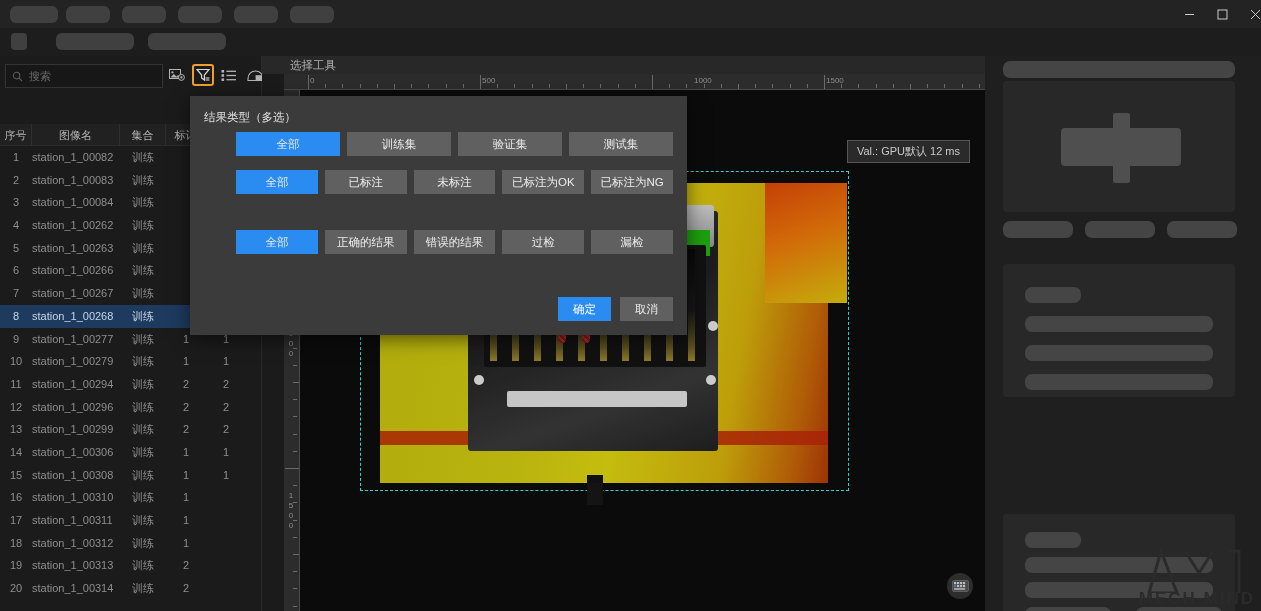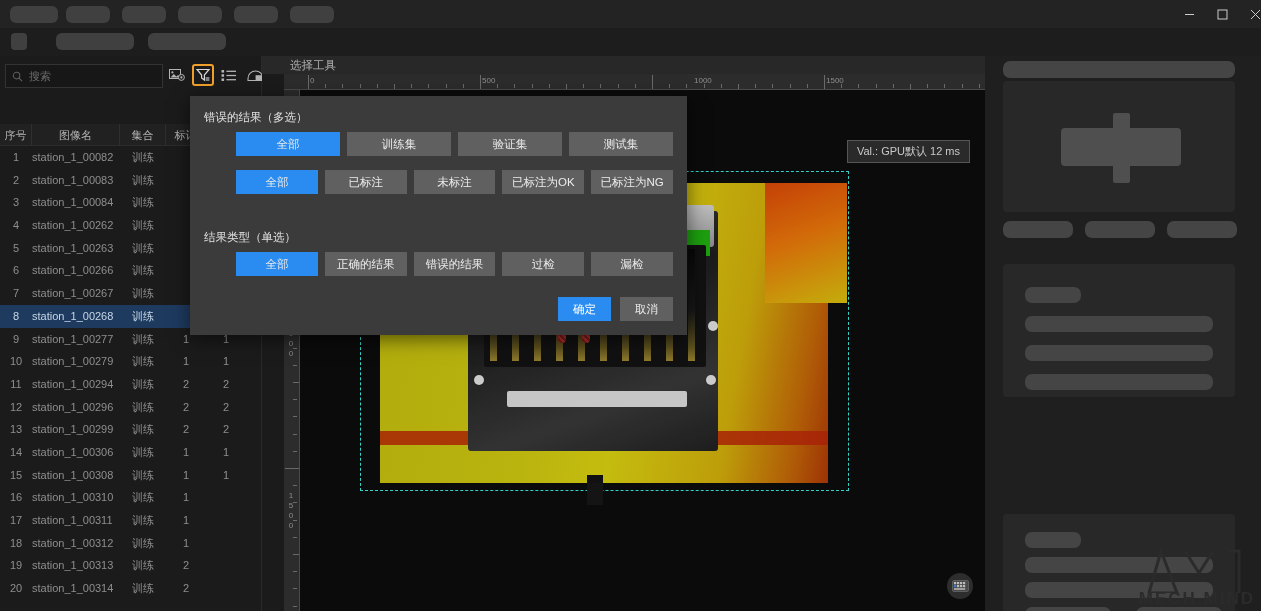--- a/index.html
+++ b/index.html
@@ -506,39 +506,38 @@
       <path d="M8 46 L20 4 L36 46 Z" fill="none" stroke="#2b2b2b" stroke-width="3"></path>
       <path d="M44 4 L58 26 L72 4" fill="none" stroke="#2b2b2b" stroke-width="3"></path>
       <path d="M88 4 L98 4 L98 46" fill="none" stroke="#2b2b2b" stroke-width="3"></path>
     </svg>
     <div class="watermark">MECH MIND</div>
   </div>
 
   <div class="dialog">
     <div id="dlg-sections">
         <div class="dlg-sec" style="top: 14px;">
-          <div class="dlg-label">错误的结果（多选）</div>
+          <div class="dlg-label">结果类型（多选）</div>
           <div class="dlg-opts">
             <button class="opt on">全部</button>
             <button class="opt">训练集</button>
             <button class="opt">验证集</button>
             <button class="opt">测试集</button>
           </div>
         </div>
         <div class="dlg-sec" style="top: 74px;">
           <div class="dlg-opts">
             <button class="opt on">全部</button>
             <button class="opt">已标注</button>
             <button class="opt">未标注</button>
             <button class="opt">已标注为OK</button>
             <button class="opt">已标注为NG</button>
           </div>
         </div>
         <div class="dlg-sec" style="top: 134px;">
-          <div class="dlg-label">结果类型（单选）</div>
           <div class="dlg-opts">
             <button class="opt on">全部</button>
             <button class="opt">正确的结果</button>
             <button class="opt">错误的结果</button>
             <button class="opt">过检</button>
             <button class="opt">漏检</button>
           </div>
         </div>
       </div>
     <div class="dlg-actions">

